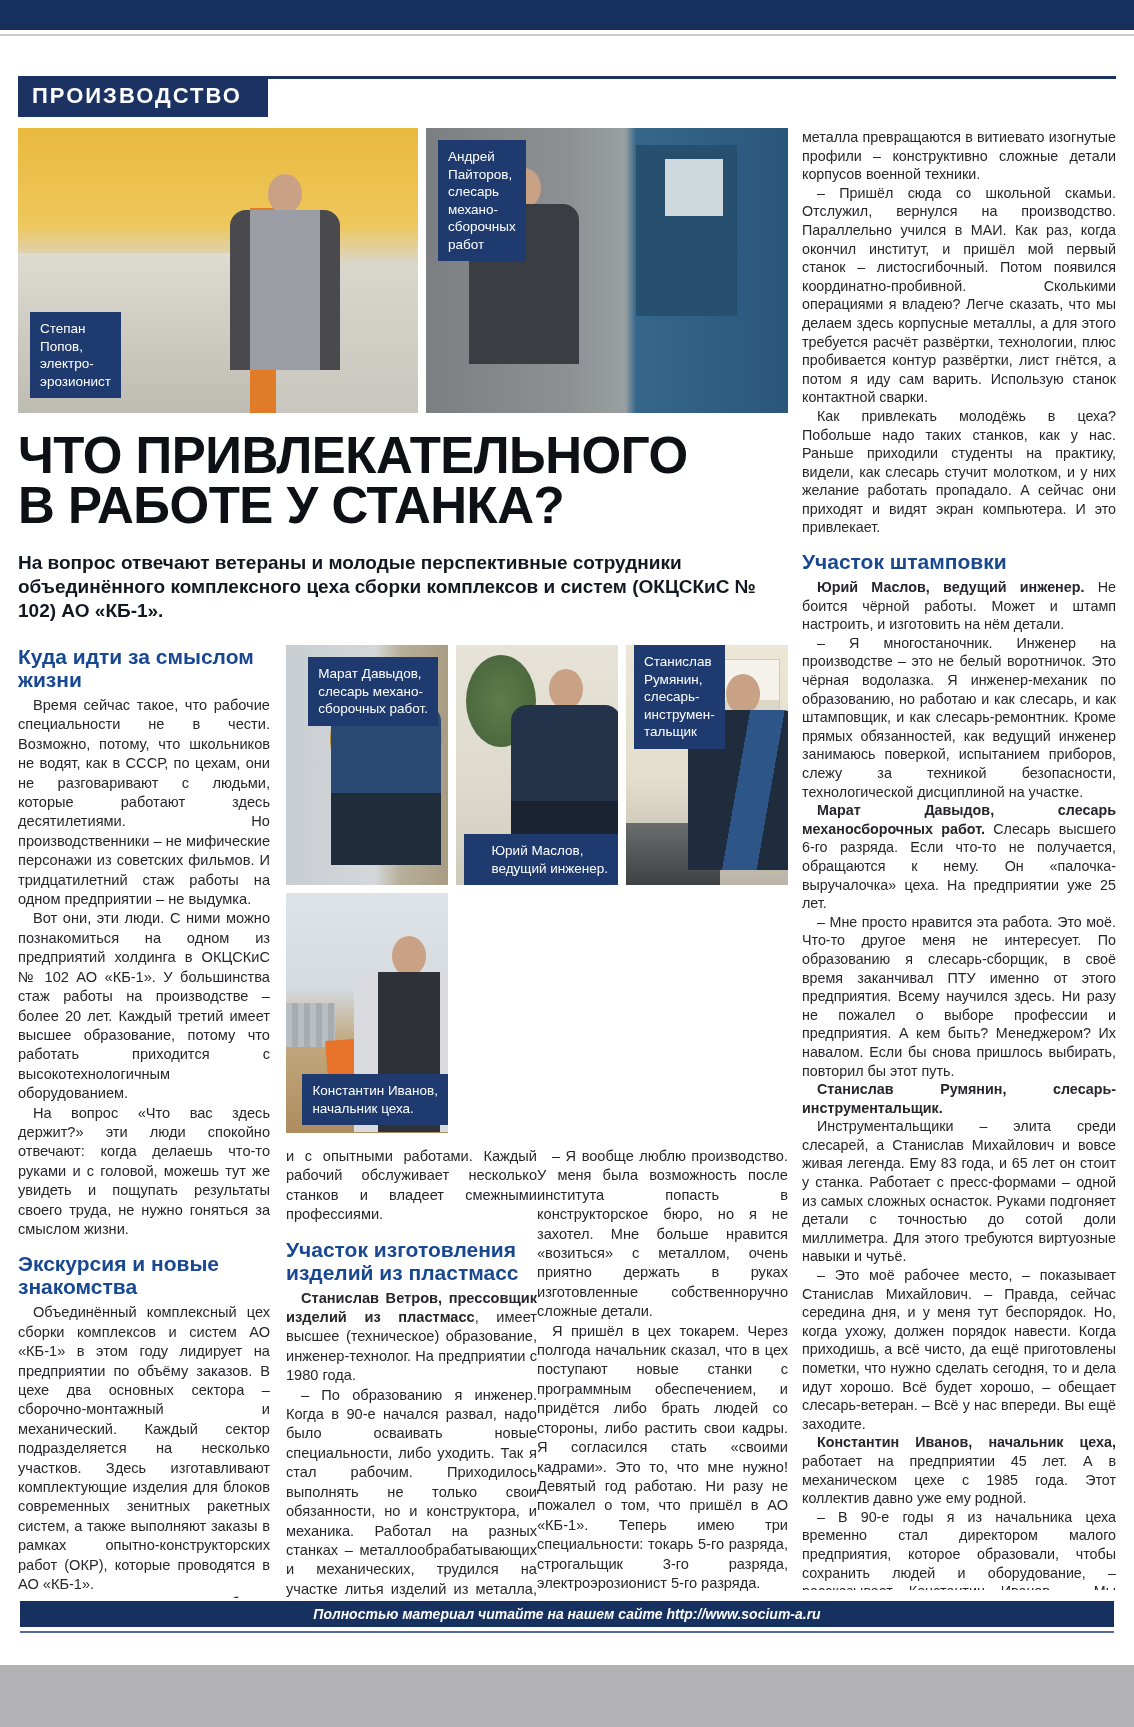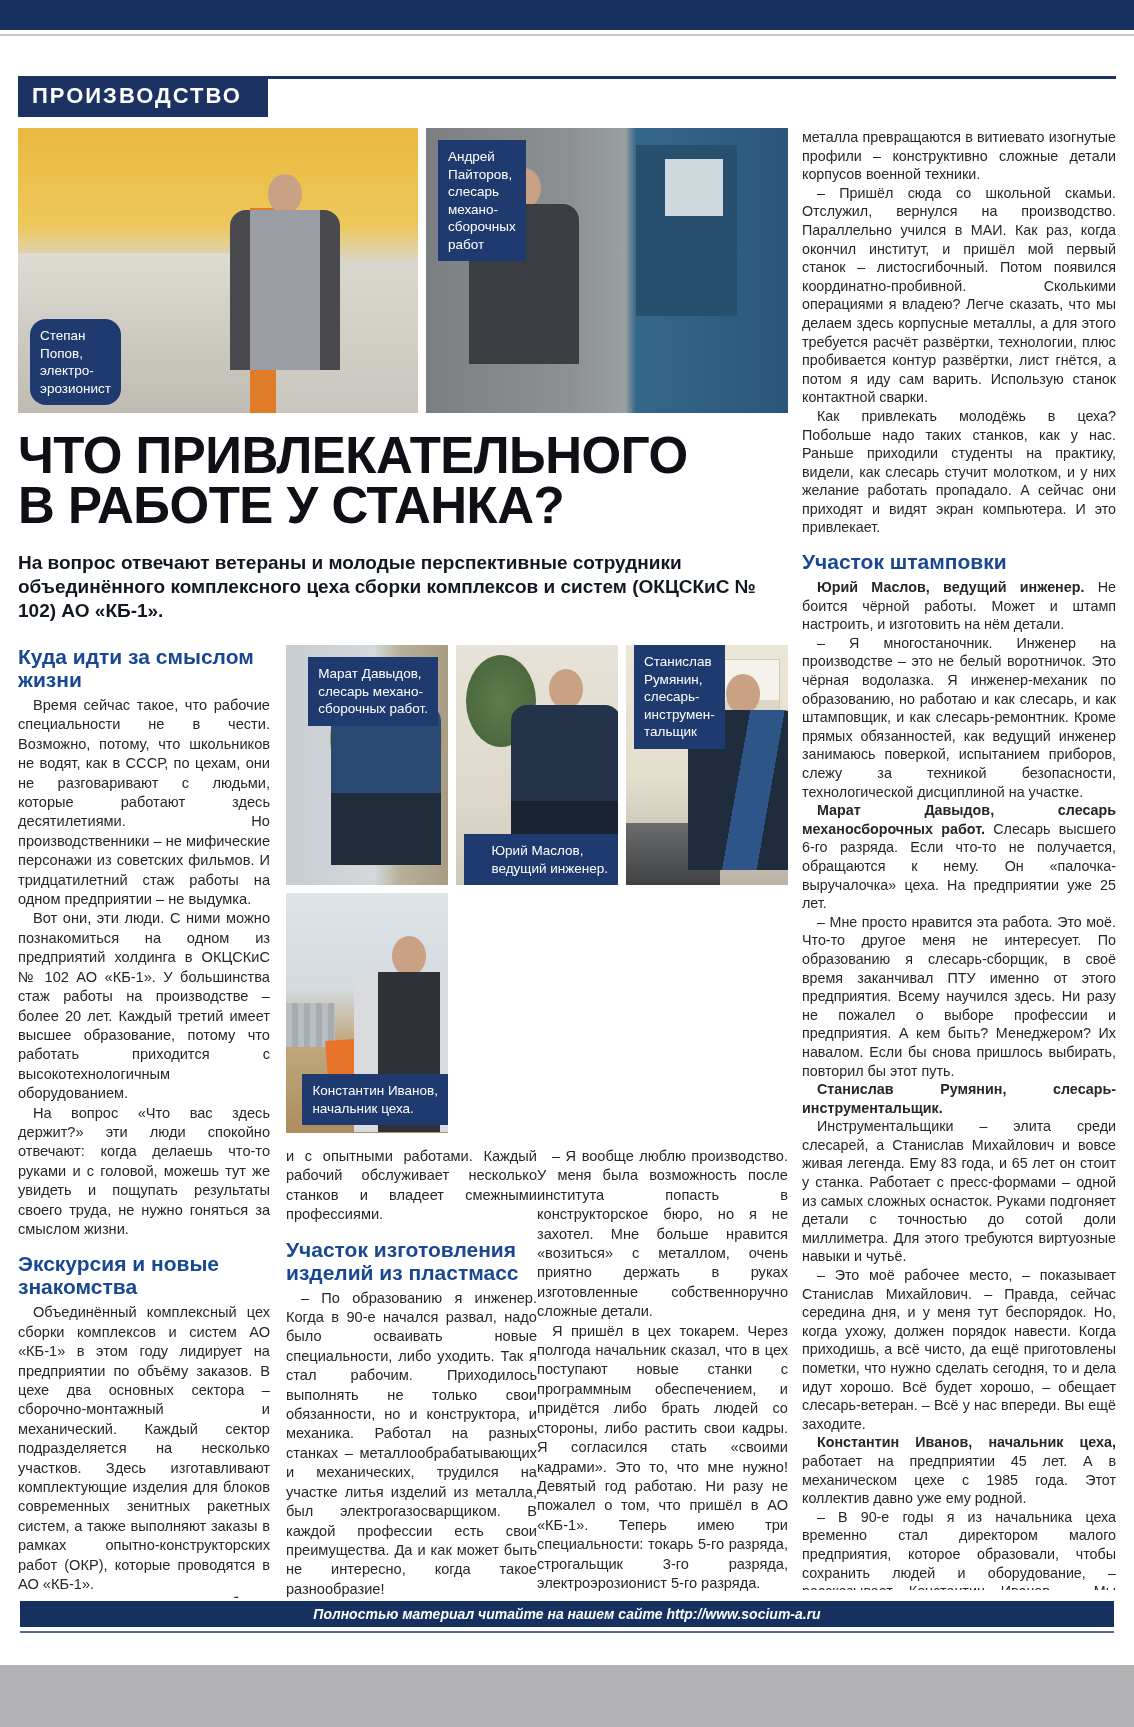--- a/index.html
+++ b/index.html
@@ -47,21 +47,21 @@
   .per-marat{left:28%;top:10%;}
   .per-marat .torso{background:linear-gradient(180deg,#2a4a74 0 55%,#1f2c3c 55%);}
   .per-yuri{left:34%;top:10%;}
   .per-yuri .torso{background:linear-gradient(180deg,#233349 0 60%,#1a2331 60%);}
   .per-stanislav{left:38%;top:12%;}
   .per-stanislav .torso{background:linear-gradient(100deg,#1f2c3e 0 45%,#2e5587 45% 70%,#1f2c3e 70%);}
   .per-konstantin{left:42%;top:18%;}
   .per-konstantin .torso{background:linear-gradient(90deg,#d9dbde 0 22%,#2e3138 22% 78%,#d9dbde 78%);}
   .caption{position:absolute;background:#1e3a6e;color:#fff;font-size:13.5px;line-height:17.5px;
            padding:8px 10px;white-space:pre-line;}
-  .cap-stepan{left:12px;bottom:8px;border-radius:16px;}
+  .cap-stepan{left:12px;bottom:15px;}
   .cap-andrey{left:12px;top:12px;}
   .cap-marat{right:10px;top:12px;}
   .cap-yuri{right:0;bottom:0;padding-left:27px;}
   .cap-stanislav{left:8px;top:0;}
   .cap-konstantin{right:0;bottom:8px;}
   .headline{margin:18px 0 0;font-size:51px;line-height:50px;font-weight:bold;color:#0e1015;
             white-space:pre-line;letter-spacing:-0.5px;}
   .subtitle{margin-top:20px;font-size:19px;line-height:24px;font-weight:bold;color:#121821;}
   .body-row{display:flex;gap:16px;margin-top:22px;height:968px;overflow:hidden;}
   .col1{width:252px;flex:none;}
@@ -184,20 +184,21 @@
                 </div>
                 <div class="caption cap-konstantin">Константин Иванов,
 начальник цеха.</div>
               </div>
             </div>
 
             <div class="cols23">
               <div class="col blocks">
                   <p class="col-p ni">и с опытными работами. Каждый рабочий обслуживает несколько станков и владеет смежными профессиями.</p>
                   <h3 class="col-h">Участок изготовления изделий из пластмасс</h3>
+                  <p class="col-p"><b>Станислав Ветров, прессовщик изделий из пластмасс</b>, имеет высшее (техническое) образование, инженер-технолог. На предприятии с 1980 года.</p>
                   <p class="col-p">– По образованию я инженер. Когда в 90-е начался развал, надо было осваивать новые специальности, либо уходить. Так я стал рабочим. Приходилось выполнять не только свои обязанности, но и конструктора, и механика. Работал на разных станках – металлообрабатывающих и механических, трудился на участке литья изделий из металла, был электрогазосварщиком. В каждой профессии есть свои преимущества. Да и как может быть не интересно, когда такое разнообразие!</p>
                 </div>
               <div class="col blocks">
                   <p class="col-p">– Я вообще люблю производство. У меня была возможность после института попасть в конструкторское бюро, но я не захотел. Мне больше нравится «возиться» с металлом, очень приятно держать в руках изготовленные собственноручно сложные детали.</p>
                   <p class="col-p">Я пришёл в цех токарем. Через полгода начальник сказал, что в цех поступают новые станки с программным обеспечением, и придётся либо брать людей со стороны, либо растить свои кадры. Я согласился стать «своими кадрами». Это то, что мне нужно! Девятый год работаю. Ни разу не пожалел о том, что пришёл в АО «КБ-1». Теперь имею три специальности: токарь 5-го разряда, строгальщик 3-го разряда, электроэрозионист 5-го разряда.</p>
                 </div>
             </div>
           </div>
         </div>
       </div>

